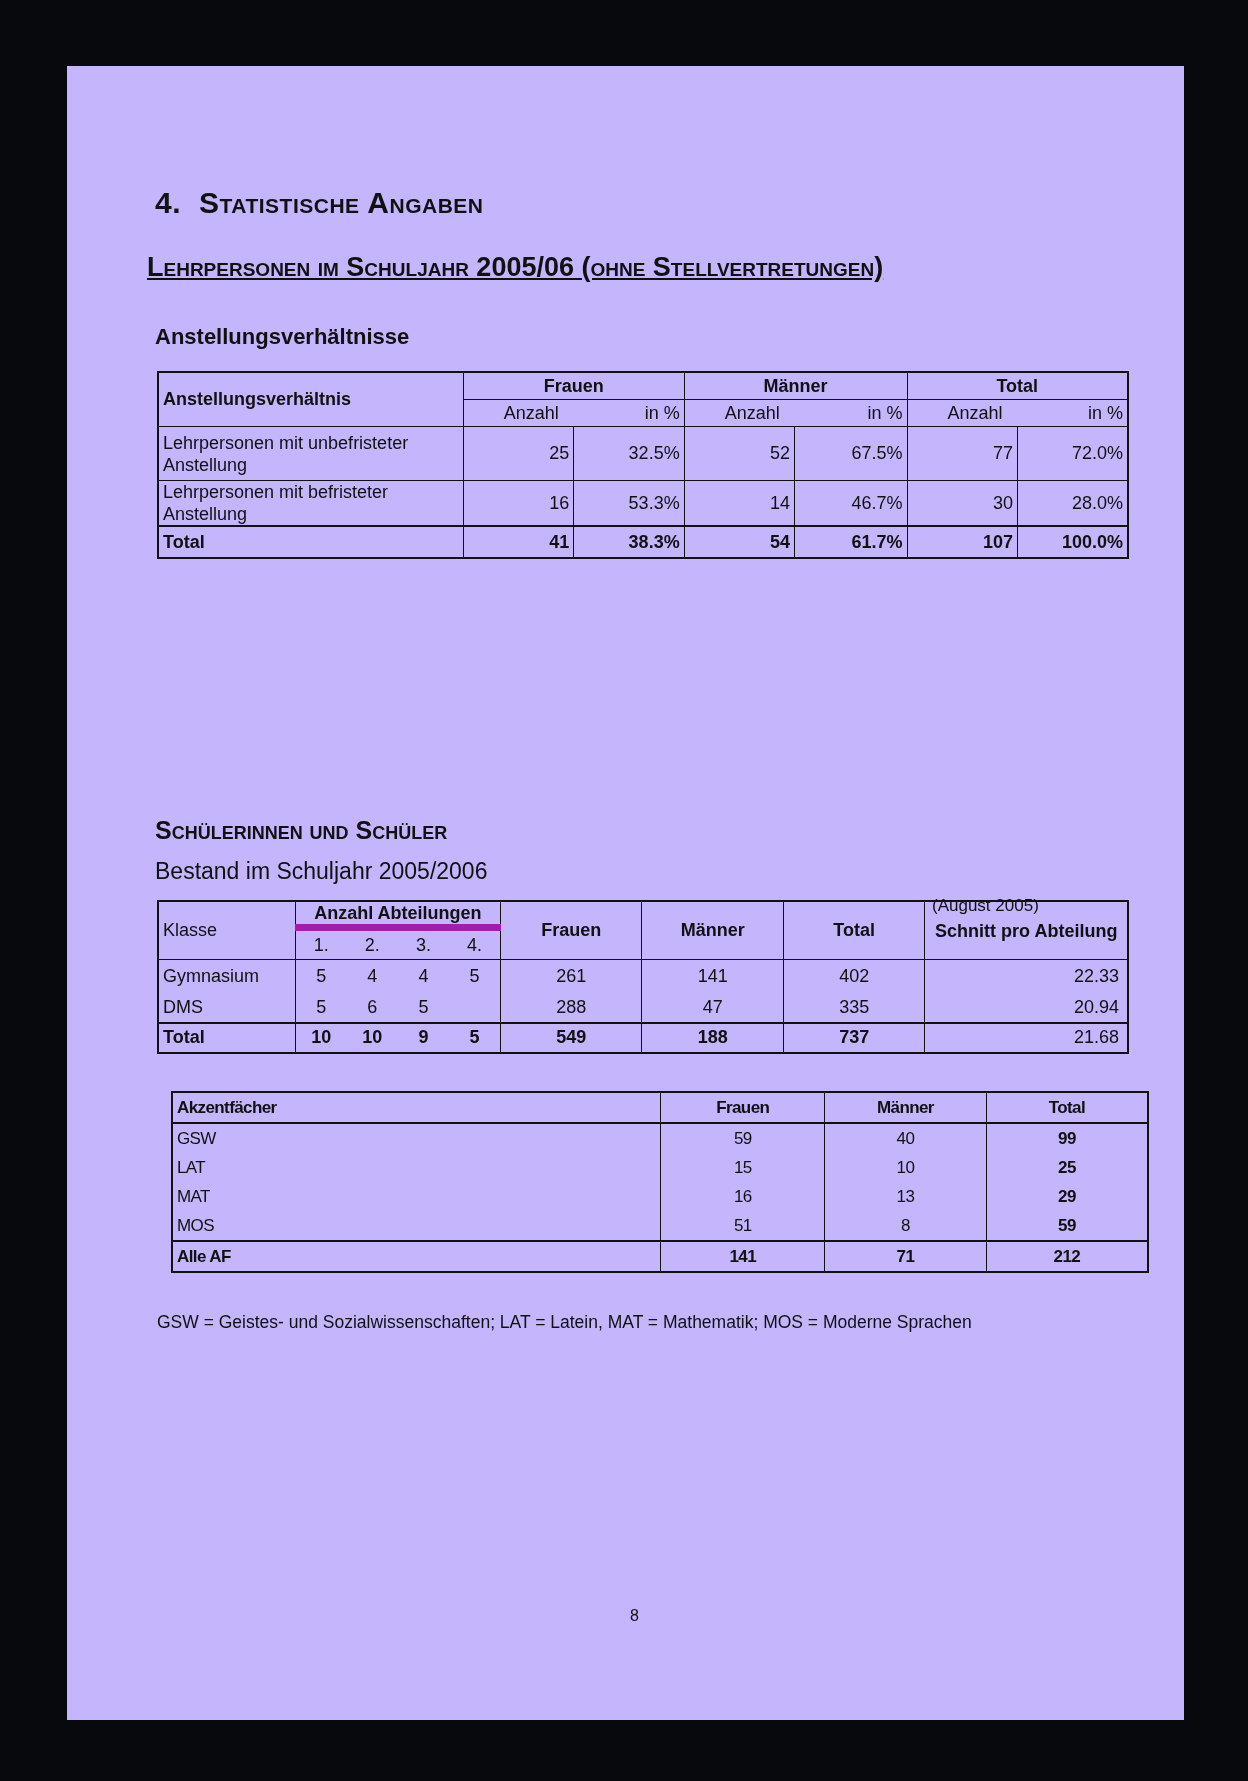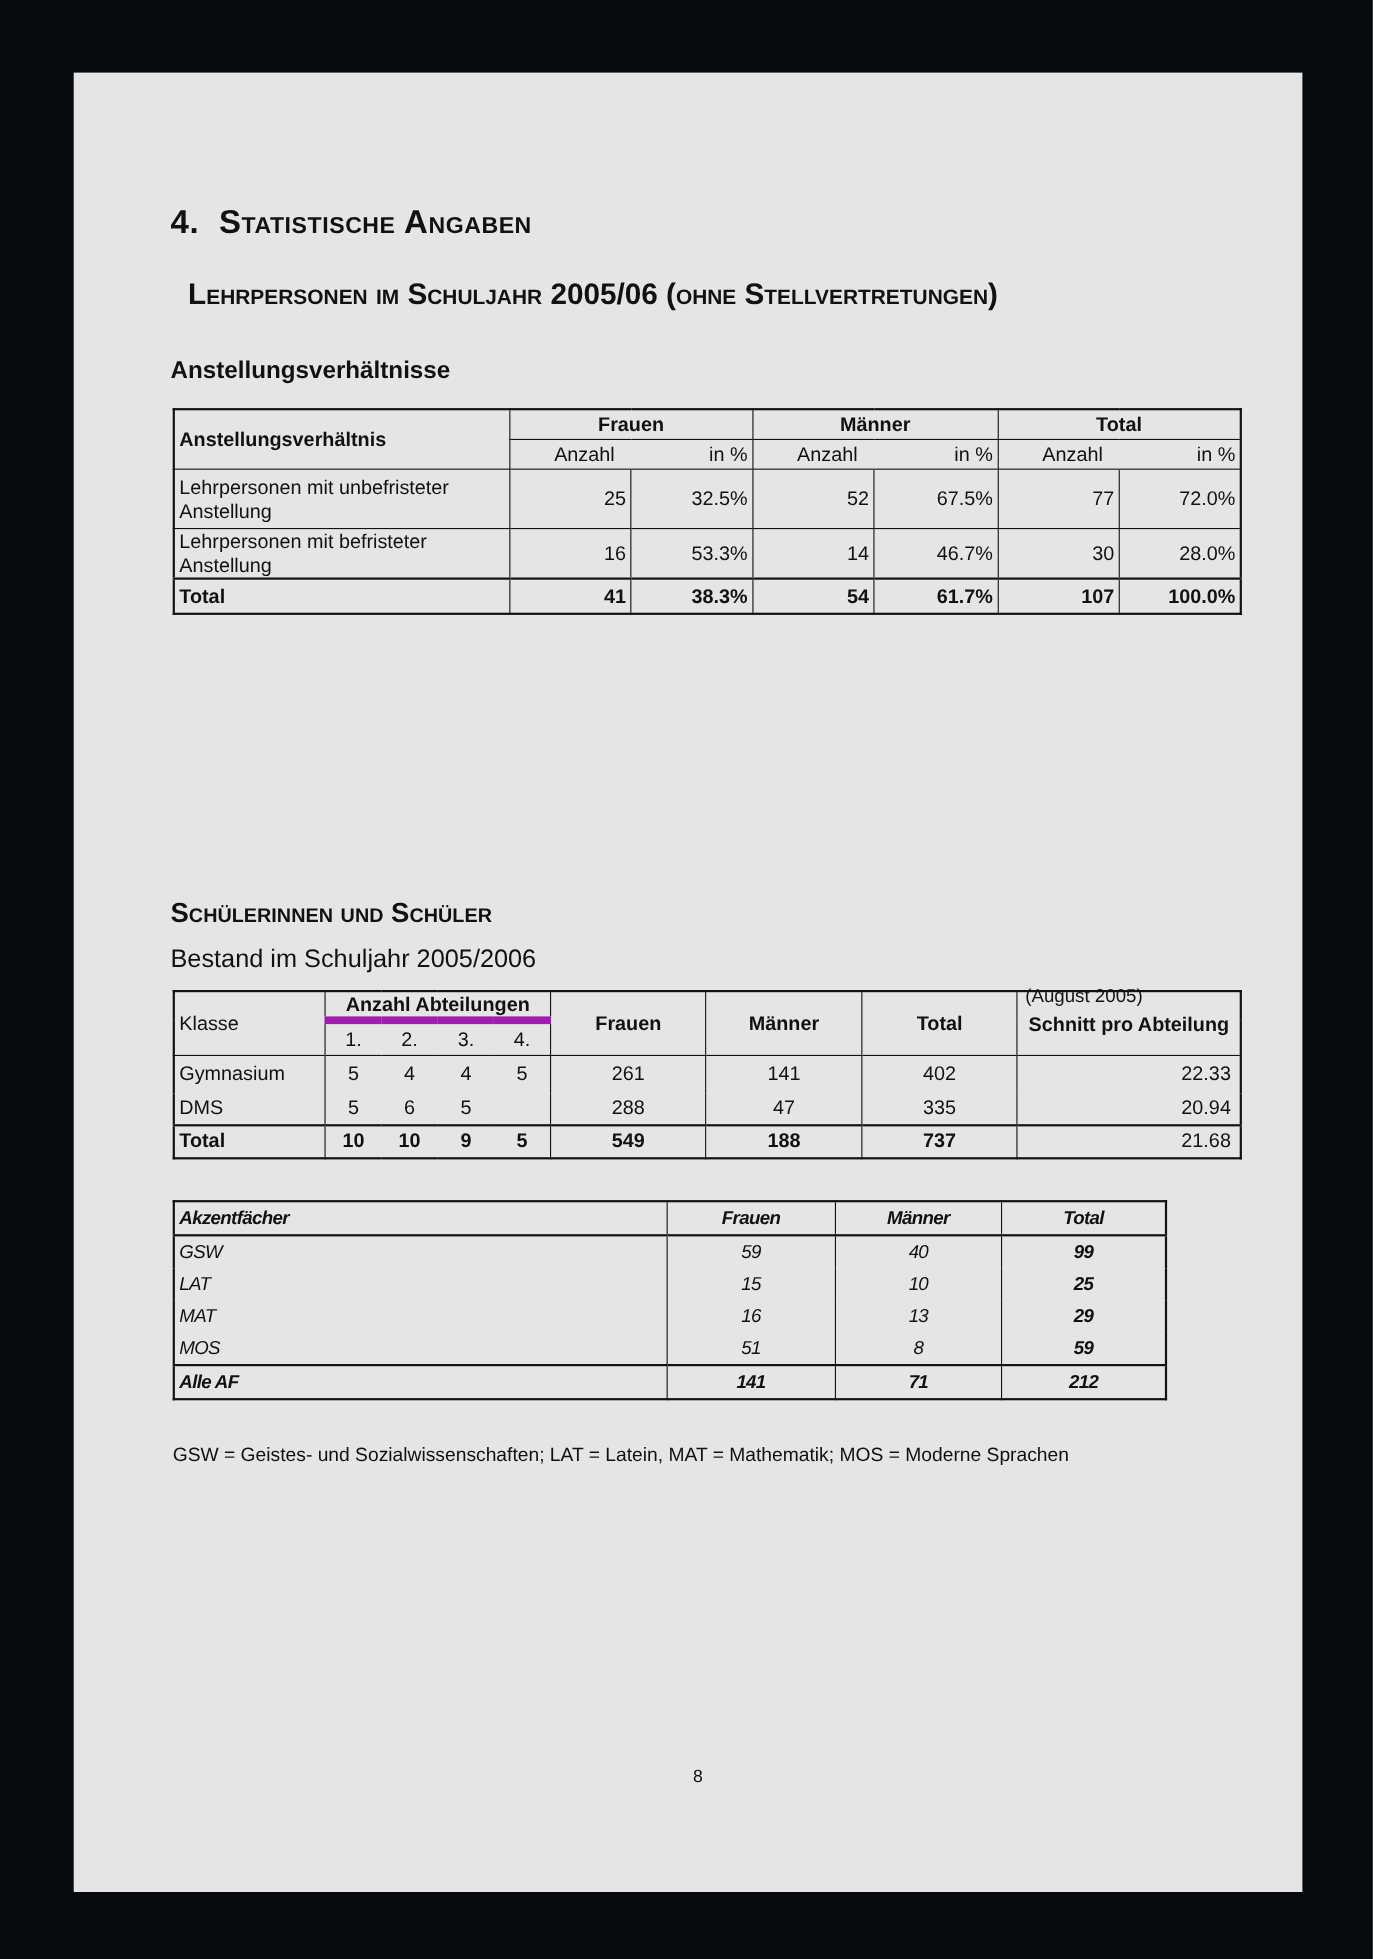--- a/index.html
+++ b/index.html
@@ -1,22 +1,22 @@
 <!DOCTYPE html>
 <html><head>
 <meta charset="utf-8">
 <style>
   html, body { margin:0; padding:0; }
   body { width:1248px; height:1781px; background:#08090d; position:relative; font-family:"Liberation Sans", sans-serif; color:#111; overflow:hidden; }
-  .page { position:absolute; left:67px; top:66px; width:1117px; height:1654px; background:#e5e5e5; }
+  .page { position:absolute; left:67px; top:66px; width:1117px; height:1654px; background:#c4b5fd; }
   .abs { position:absolute; }
   .h1 { left:88px; top:120px; font-size:30px; font-weight:bold; letter-spacing:0.5px; }
   .h1 .num { margin-right:18px; }
   .sc { font-variant: small-caps; }
-  .h2 { left:104px; top:186px; font-size:27px; font-weight:bold; }
+  .h2 { left:80px; top:186px; font-size:27px; font-weight:bold;text-decoration:underline; }
   .h3 { left:88px; top:258px; font-size:22px; font-weight:bold; }
   .h2b { left:88px; top:750px; font-size:25px; font-weight:bold; }
   .h3b { left:88px; top:792px; font-size:23px; font-weight:normal; }
   .aug { left:865px; top:797px; font-size:17px;margin-top:33px; }
   table { border-collapse:collapse; position:absolute; }
   td, th { padding:0 4px; font-size:18px; }
   
   .t1 { left:90px; top:305px; width:972px; border:2px solid #111; }
   .t1 td { border:1px solid #111; height:26px; }
   .t1 .label { text-align:left; font-size:18px; line-height:22px; }
@@ -29,21 +29,21 @@
   
   .t2 { left:90px; top:834px; width:972px; border:2px solid #111; }
   .t2 td { height:28px; font-size:18px; }
   .t2 .bl { border-left:1px solid #111; }
   .t2 .bold { font-weight:bold; }
   .t2 .c { text-align:center; }
   .t2 .r { text-align:right; padding-right:8px; }
   .t2 .hdrow td { border-bottom:1px solid #111; }
   .t2 .tot td { font-weight:bold; border-top:2px solid #111; }
   
-  .t3 { left:90px; top:1025px; width:904px; border:2px solid #111;font-style:italic; }
+  .t3 { left:104px; top:1025px; width:978px; border:2px solid #111; }
   .t3 td { height:29px; font-size:17px; letter-spacing:-0.6px; }
   .t3 .c { text-align:center; }
   .t3 .bl { border-left:1px solid #111; }
   .t3 .bold { font-weight:bold; }
   .t3 .hdrow td { border-bottom:2px solid #111; }
   .t3 .tot td { font-weight:bold; border-top:2px solid #111; }
   .note { left:90px; top:1246px; font-size:17.5px; }
   .pgnum { left:563px; top:1541px; font-size:16px; }
 </style>
 </head>

